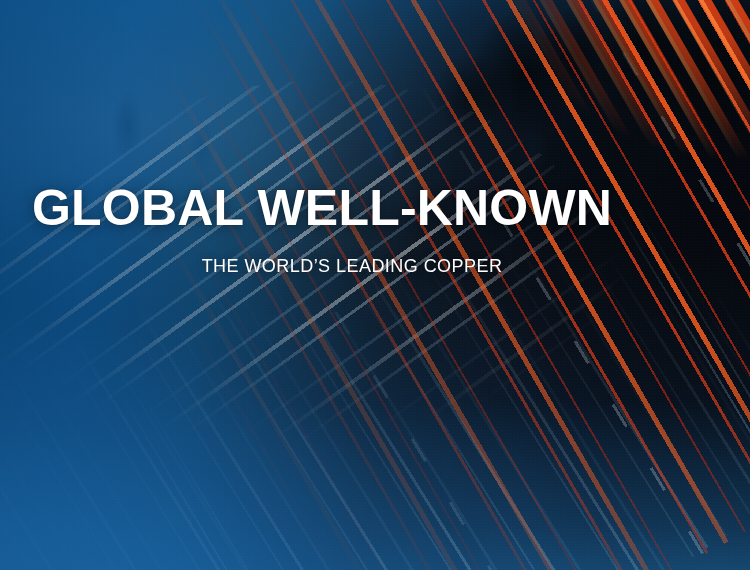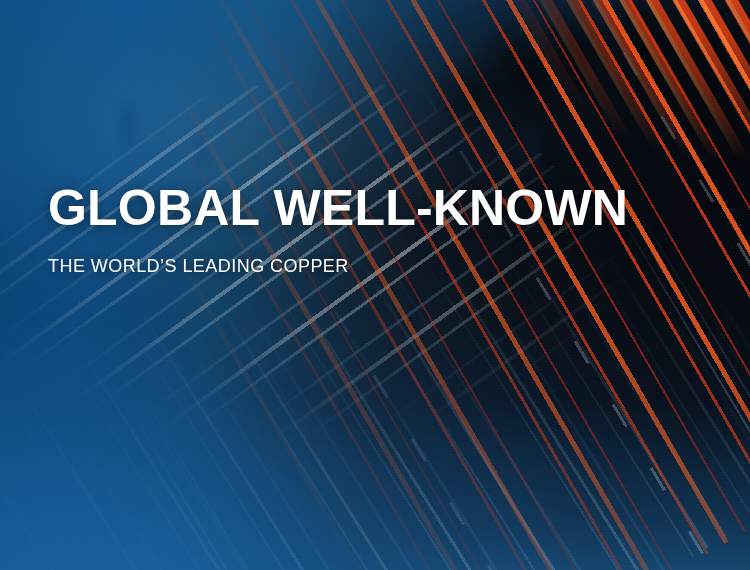--- a/index.html
+++ b/index.html
@@ -222,21 +222,21 @@
       linear-gradient(90deg,
         rgba(8,52,92,.42) 0%,
         rgba(8,48,86,.26) 26%,
         rgba(0,0,0,.10) 48%,
         rgba(0,0,0,0) 70%);
   }
 
   
   .copy {
     position: absolute;
-    left: 48px;
+    left: 32px;
     top: 180px;
     width: 640px;
   }
   .headline {
     margin: 0;
     color: #ffffff;
     font-size: 50px;
     line-height: 56px;
     font-weight: 700;
     letter-spacing: .2px;
@@ -248,21 +248,21 @@
   .subhead {
     margin: 20px 0 0 0;
     color: #ffffff;
     font-size: 18px;
     line-height: 21px;
     font-weight: 400;
     letter-spacing: .45px;
     text-transform: uppercase;
     text-shadow: 0 1px 9px rgba(0,0,0,.45);
   }
-  .subhead .sh-line { display: block; white-space: nowrap; }
+  .subhead .sh-line { display: block; white-space: nowrap; text-align: center; }
 </style>
 </head>
 <body>
 
 <div id="banner">
 
   <div class="layer bg-base"></div>
   <div class="layer bg-vert"></div>
   <div class="layer bg-fog"></div>
   <div class="layer tree-haze"></div>

